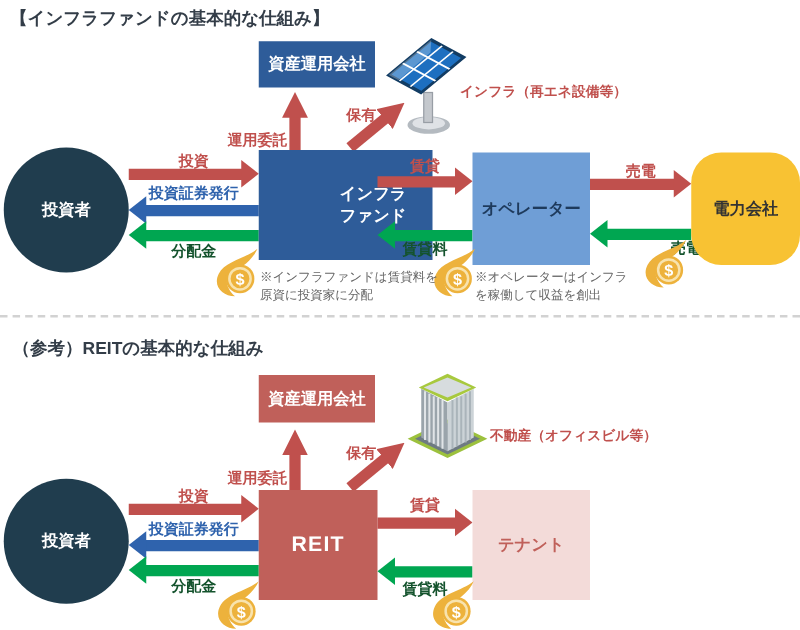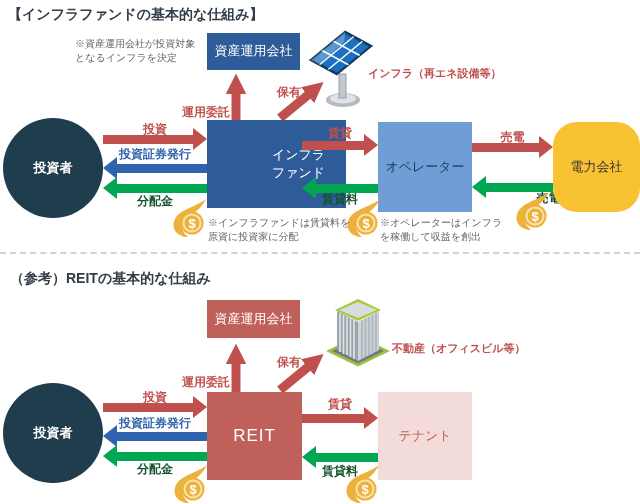--- a/index.html
+++ b/index.html
@@ -4,21 +4,21 @@
 <style>
   html,body { margin:0; padding:0; background:#fff; }
   #canvas {
     position:relative; width:640px; height:504px; overflow:hidden;
     background:#ffffff; font-family:"Liberation Sans", sans-serif;
   }
   .sec-title { position:absolute; font-size:14px; font-weight:bold; color:#333d48; white-space:nowrap; }
   .note { position:absolute; font-size:10px; color:#666666; line-height:1.4; white-space:pre-line; }
   .box {
     position:absolute; display:flex; align-items:center; justify-content:center;
-    text-align:center; font-weight:normal; color:#ffffff; font-size:13px;
+    text-align:center; font-weight:bold; color:#ffffff; font-size:13px;
     line-height:1.4; white-space:pre-line;
   }
   .blue  { background:#2e5c99; }
   .lblue { background:#6f9ed6; color:#1e3a5c; }
   .yellow{ background:#f8c233; color:#333333;border-radius:24px; }
   .brick { background:#c0605a; }
   .pink  { background:#f3dbd9; color:#c0605a; }
   .circle {
     position:absolute; width:100px; height:100px; border-radius:50%;
     background:#203d4e; display:flex; align-items:center; justify-content:center;
@@ -50,22 +50,20 @@
   <svg width="0" height="0">
     <defs>
       <marker id="ah" viewBox="0 0 10 10" refX="4" refY="5" markerWidth="2.3" markerHeight="2.3" orient="auto">
         <path d="M0,0 L10,5 L0,10 z" fill="#c0504d"></path>
       </marker>
     </defs>
   </svg>
 
   <div class="sec-title" style="left:8px; top:6px;">【インフラファンドの基本的な仕組み】</div>
 
-  <div class="note" style="left:75px; top:37px;">※資産運用会社が投資対象
-となるインフラを決定</div>
 
   <div class="box blue" style="left:207px; top:33px; width:93px; height:37px;">資産運用会社</div>
 
   <svg style="left:306px; top:30px;" width="70" height="80" viewBox="0 0 70 80">
     <ellipse cx="37" cy="70" rx="17" ry="7" fill="#b4bac0"></ellipse>
     <ellipse cx="37" cy="68.5" rx="13" ry="5" fill="#dfe2e6"></ellipse>
     <rect x="33" y="44" width="7" height="24" fill="#c4c8cd" stroke="#989ea5" stroke-width="1"></rect>
     <g transform="matrix(0.944,-0.778,0.867,0.467,5,30)">
       <rect x="0" y="0" width="36" height="30" fill="#1d6fc0" stroke="#123c63" stroke-width="2.4"></rect>
       <line x1="12" y1="0" x2="12" y2="30" stroke="#ffffff" stroke-width="1.4"></line>

